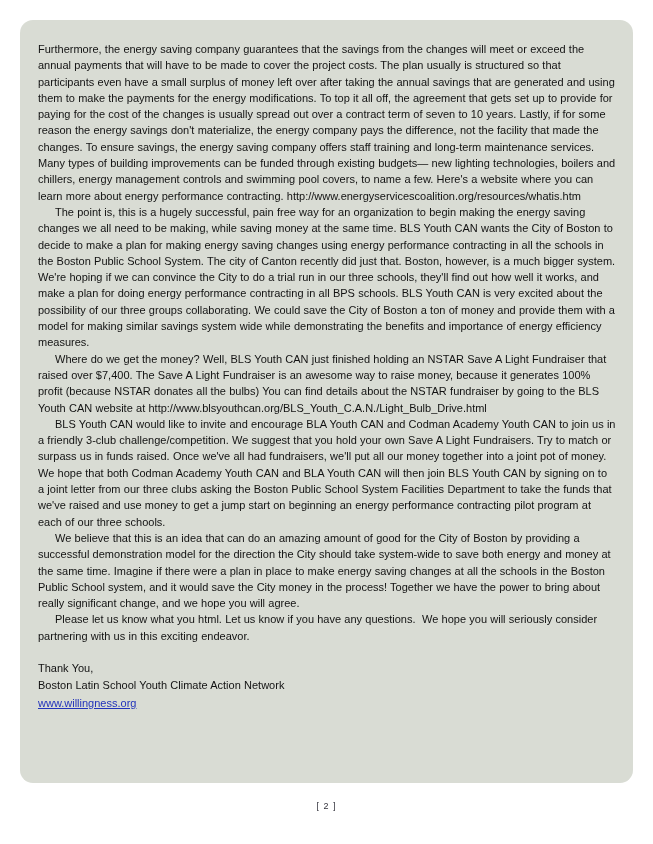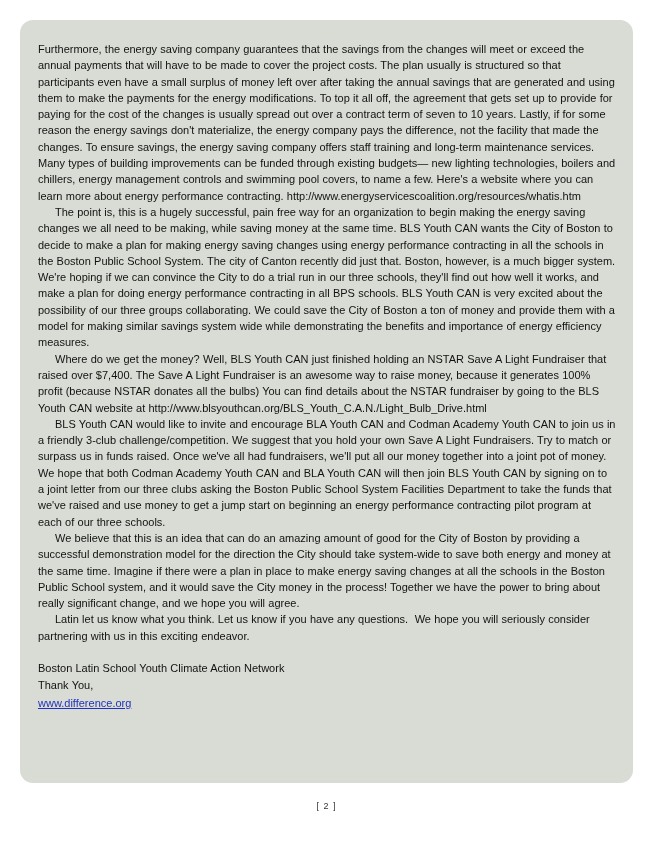--- a/index.html
+++ b/index.html
@@ -67,21 +67,21 @@
 </head>
 <body>
 
 <div class="page">
   <div class="letter-box">
     <p class="para">Furthermore, the energy saving company guarantees that the savings from the changes will meet or exceed the annual payments that will have to be made to cover the project costs. The plan usually is structured so that participants even have a small surplus of money left over after taking the annual savings that are generated and using them to make the payments for the energy modifications. To top it all off, the agreement that gets set up to provide for paying for the cost of the changes is usually spread out over a contract term of seven to 10 years. Lastly, if for some reason the energy savings don't materialize, the energy company pays the difference, not the facility that made the changes. To ensure savings, the energy saving company offers staff training and long-term maintenance services. Many types of building improvements can be funded through existing budgets— new lighting technologies, boilers and chillers, energy management controls and swimming pool covers, to name a few. Here's a website where you can learn more about energy performance contracting. http://www.energyservicescoalition.org/resources/whatis.htm</p>
     <p class="para indent">The point is, this is a hugely successful, pain free way for an organization to begin making the energy saving changes we all need to be making, while saving money at the same time. BLS Youth CAN wants the City of Boston to decide to make a plan for making energy saving changes using energy performance contracting in all the schools in the Boston Public School System. The city of Canton recently did just that. Boston, however, is a much bigger system. We're hoping if we can convince the City to do a trial run in our three schools, they'll find out how well it works, and make a plan for doing energy performance contracting in all BPS schools. BLS Youth CAN is very excited about the possibility of our three groups collaborating. We could save the City of Boston a ton of money and provide them with a model for making similar savings system wide while demonstrating the benefits and importance of energy efficiency measures.</p>
     <p class="para indent">Where do we get the money? Well, BLS Youth CAN just finished holding an NSTAR Save A Light Fundraiser that raised over $7,400. The Save A Light Fundraiser is an awesome way to raise money, because it generates 100% profit (because NSTAR donates all the bulbs) You can find details about the NSTAR fundraiser by going to the BLS Youth CAN website at http://www.blsyouthcan.org/BLS_Youth_C.A.N./Light_Bulb_Drive.html</p>
     <p class="para indent">BLS Youth CAN would like to invite and encourage BLA Youth CAN and Codman Academy Youth CAN to join us in a friendly 3-club challenge/competition. We suggest that you hold your own Save A Light Fundraisers. Try to match or surpass us in funds raised. Once we've all had fundraisers, we'll put all our money together into a joint pot of money. We hope that both Codman Academy Youth CAN and BLA Youth CAN will then join BLS Youth CAN by signing on to a joint letter from our three clubs asking the Boston Public School System Facilities Department to take the funds that we've raised and use money to get a jump start on beginning an energy performance contracting pilot program at each of our three schools.</p>
     <p class="para indent">We believe that this is an idea that can do an amazing amount of good for the City of Boston by providing a successful demonstration model for the direction the City should take system-wide to save both energy and money at the same time. Imagine if there were a plan in place to make energy saving changes at all the schools in the Boston Public School system, and it would save the City money in the process! Together we have the power to bring about really significant change, and we hope you will agree.</p>
-    <p class="para indent">Latin let us know what you think. Let us know if you have any questions.  We hope you will seriously consider partnering with us in this exciting endeavor.</p>
+    <p class="para indent">Please let us know what you html. Let us know if you have any questions.  We hope you will seriously consider partnering with us in this exciting endeavor.</p>
     <div class="closing">
+      <p class="para">Thank You,</p>
       <p class="para">Boston Latin School Youth Climate Action Network</p>
-      <p class="para">Thank You,</p>
-      <a class="site-link" href="#">www.difference.org</a>
+      <a class="site-link" href="#">www.willingness.org</a>
     </div>
   </div>
   <div class="page-number">[ 2 ]</div>
 </div>
 
 </body></html>

